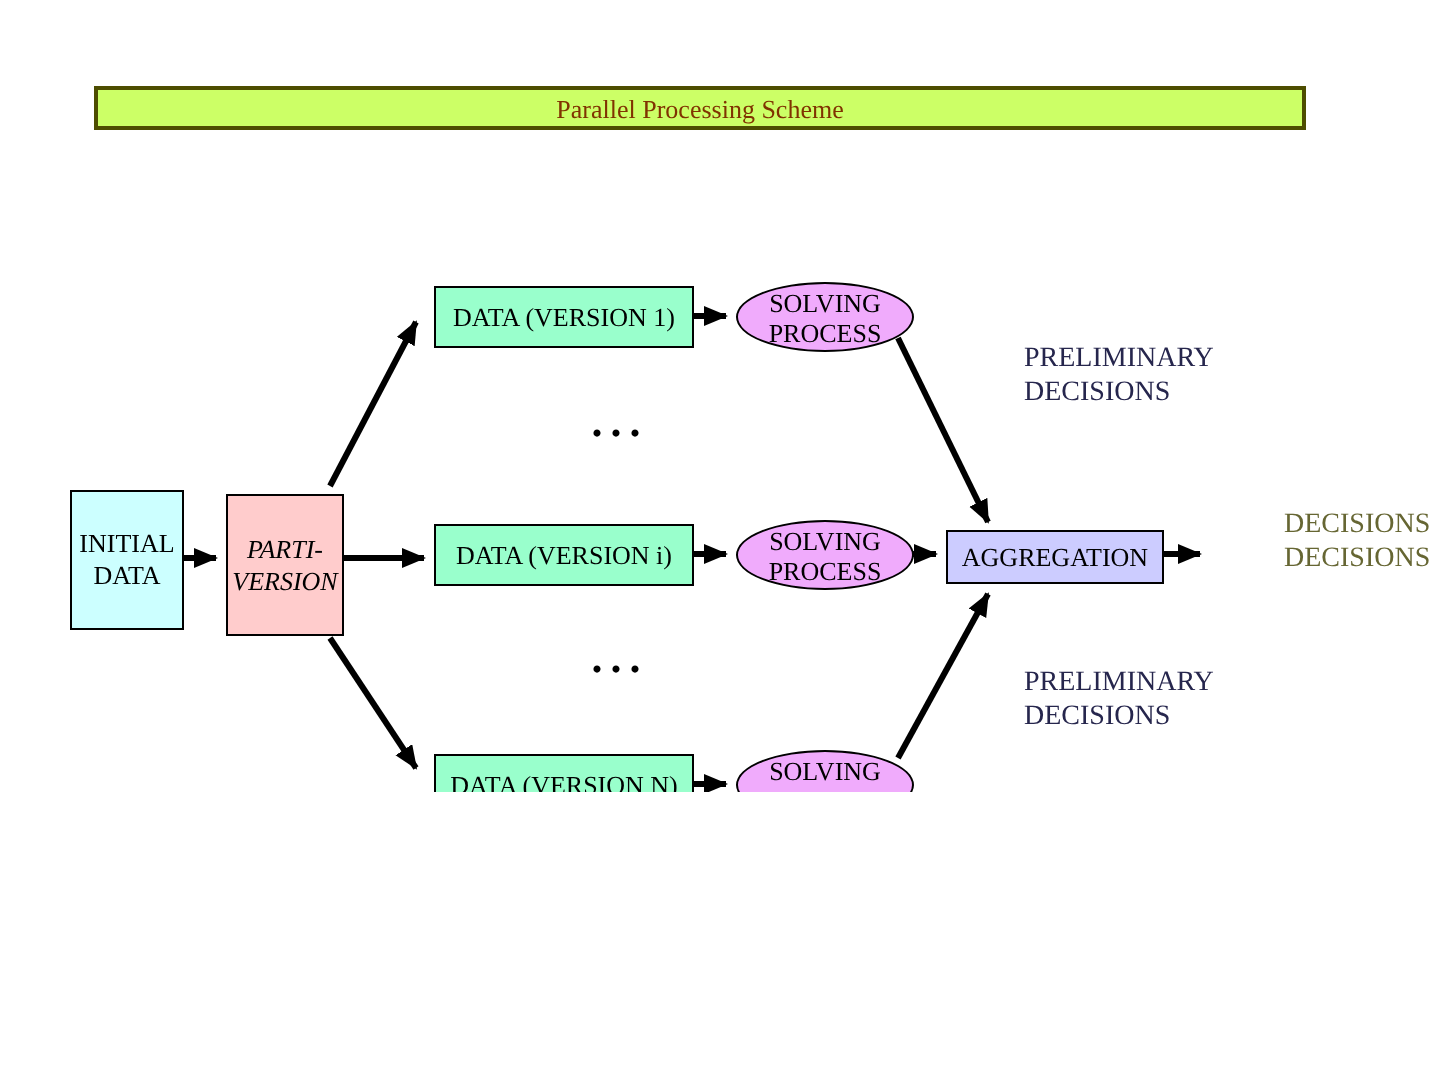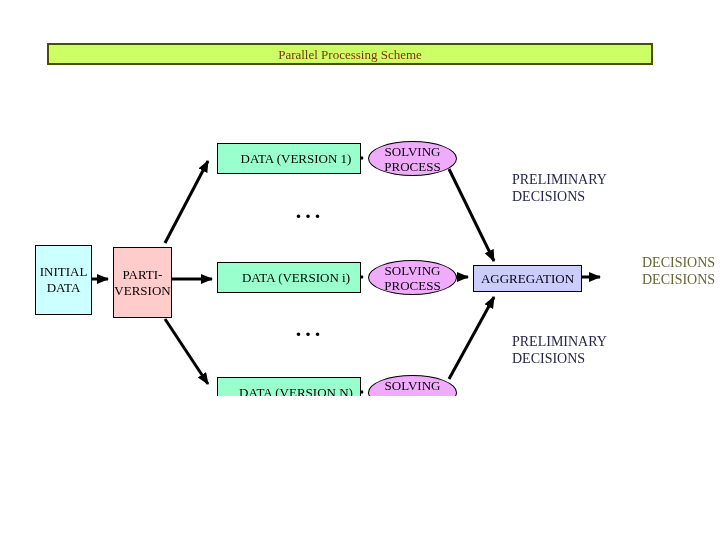--- a/index.html
+++ b/index.html
@@ -33,22 +33,22 @@
     display: flex;
     flex-direction: column;
     align-items: center;
     justify-content: center;
     text-align: center;
     font-size: 13px;
     line-height: 16px;
     color: #000000;
   }
   .initial { left: 35px;  top: 245px; width: 55px;  height: 68px; background: #ccffff; }
-  .parti   { left: 113px; top: 247px; width: 57px;  height: 69px; background: #ffcccc; }
-  .dv      { left: 217px; width: 128px; height: 29px; background: #99ffcc; padding-left: 14px; }
+  .parti   { left: 113px; top: 247px; width: 57px;  height: 69px; background: #ffcccc; font-style: italic; }
+  .dv      { left: 217px; width: 128px; height: 29px; background: #99ffcc; }
   .dv1 { top: 143px; }
   .dvi { top: 262px; text-align: right; }
   .dvn { top: 377px; }
   .ellipse {
     left: 368px; width: 87px; height: 33px;
     background: #f0abfc;
     border-radius: 50%;
     line-height: 15px;
   }
   .sp1 { top: 141px; }

